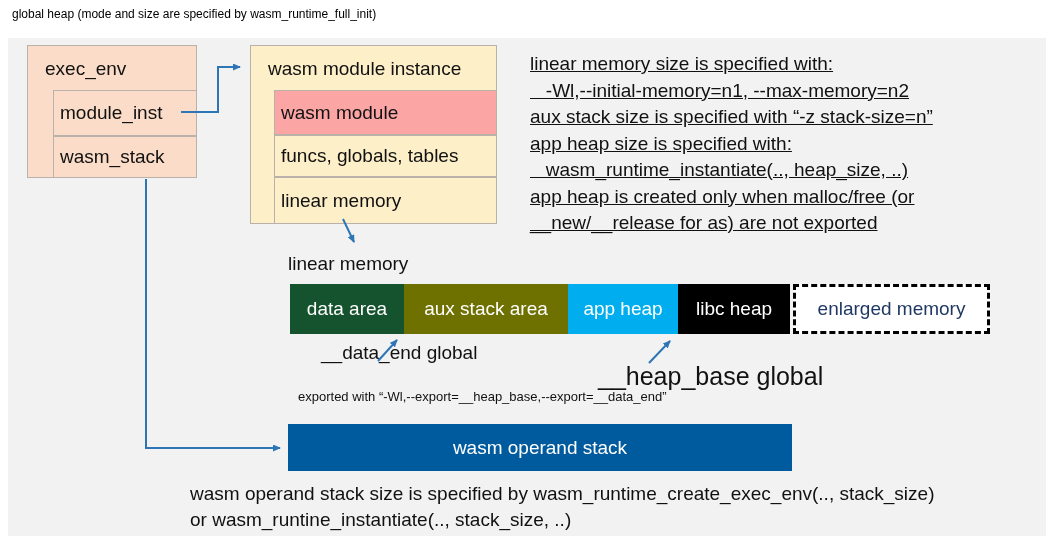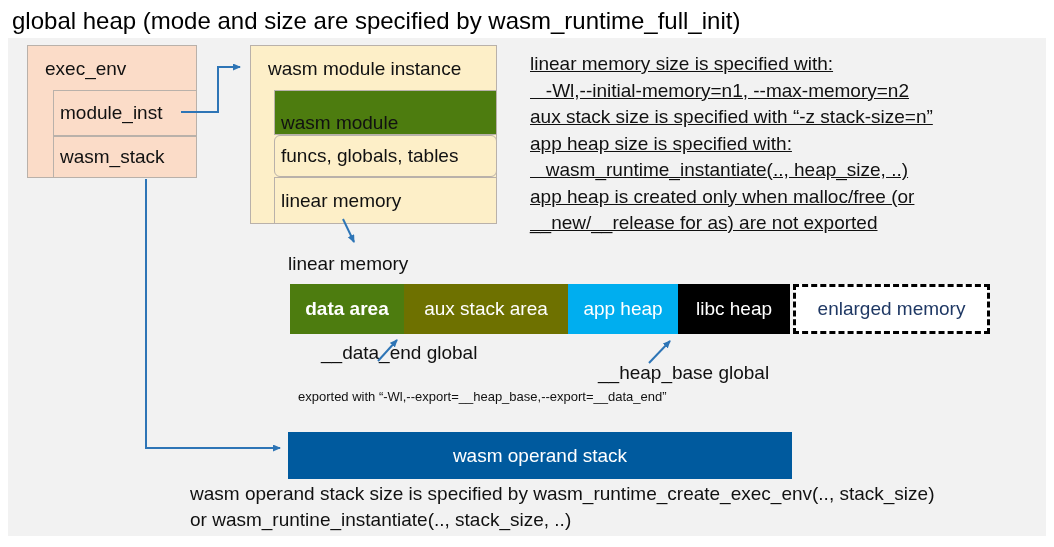--- a/index.html
+++ b/index.html
@@ -1,21 +1,21 @@
 <!DOCTYPE html>
 <html><head>
 <meta charset="utf-8">
 <style>
   * { margin: 0; padding: 0; box-sizing: border-box; }
   body { background: #ffffff; font-family: "Liberation Sans", sans-serif; }
   .canvas {
     position: relative; width: 1054px; height: 547px; background: #ffffff;
     color: #111; overflow: hidden;
   }
-  .title { position: absolute; left: 12px; top: 7px; font-size: 24px; color: #000; white-space: pre; }
+  .title { position: absolute; left: 12px; top: 7px; font-size: 12px; color: #000; white-space: pre; }
   .panel { position: absolute; left: 8px; top: 38px; width: 1038px; height: 498px; }
   .box { position: absolute; border: 1px solid #b9b1aa; font-size: 19px; }
   .box .hdr { position: absolute; left: 0; top: 0; right: 0; height: 45px; display: flex; align-items: center; padding-left: 17px; }
   .row { position: absolute; border: 1px solid #b9b1aa; display: flex; align-items: center; padding-left: 6px; font-size: 19px; }
 
   
   .exec-outer { left: 27px; top: 45px; width: 170px; height: 133px; }
   .r-module-inst { left: 53px; top: 90px; width: 144px; height: 46px; }
   .r-wasm-stack  { left: 53px; top: 136px; width: 144px; height: 42px; }
 
@@ -33,21 +33,21 @@
   .seg { position: absolute; top: 284px; height: 50px; display: flex; align-items: center; justify-content: center;
          color: #fff; font-size: 19px; white-space: nowrap; }
   .seg-data { left: 290px; width: 114px; }
   .seg-aux  { left: 404px; width: 164px; }
   .seg-app  { left: 568px; width: 110px; }
   .seg-libc { left: 678px; width: 112px; }
   .seg-enlarged { left: 793px; width: 197px; top: 284px; height: 50px; background: #fff;
                   border: 3px dashed #000; }
 
   .lbl-data-end  { position: absolute; left: 321px; top: 342px; font-size: 19px; text-align: right; }
-  .lbl-heap-base { position: absolute; left: 598px; top: 362px; font-size: 19px; }
+  .lbl-heap-base { position: absolute; left: 598px; top: 362px; font-size: 25px; }
   .lbl-exported  { position: absolute; left: 298px; top: 389px; font-size: 13px; white-space: pre; }
 
   .operand { position: absolute; left: 288px; top: 424px; width: 504px; height: 47px;
              display: flex; align-items: center; justify-content: center; color: #fff; font-size: 19px; }
 
   .footer { position: absolute; left: 190px; top: 481px; font-size: 19px; line-height: 26px; }
   .footer div { white-space: pre; }
 
   svg.overlay { position: absolute; left: 0; top: 0; width: 1054px; height: 547px; pointer-events: none; }
   svg.overlay .ln { fill: none; stroke-width: 2px; }
@@ -67,63 +67,63 @@
   <div class="row r-module-inst" style="background: rgb(251, 220, 200);">
     <span>module_inst</span>
   </div>
   <div class="row r-wasm-stack" style="background: rgb(251, 220, 200);">
     <span>wasm_stack</span>
   </div>
 
   <div class="box inst-outer" style="background: rgb(253, 239, 200);">
     <div class="hdr">wasm module instance</div>
   </div>
-  <div class="row r-wasm-module" style="background: #4d7c0f; align-items: flex-end;">
+  <div class="row r-wasm-module" style="background: #fca5a5;">
     <span>wasm module</span>
   </div>
-  <div class="row r-funcs" style="background: rgb(253, 239, 200); border-radius: 6px;">
+  <div class="row r-funcs" style="background: rgb(253, 239, 200);">
     <span>funcs, globals, tables</span>
   </div>
   <div class="row r-linmem" style="background: rgb(253, 239, 200);">
     <span>linear memory</span>
   </div>
 
   <div class="notes">
     <div>linear memory size is specified with:</div>
     <div>   -Wl,--initial-memory=n1, --max-memory=n2</div>
     <div>aux stack size is specified with “-z stack-size=n”</div>
     <div>app heap size is specified with:</div>
     <div>   wasm_runtime_instantiate(.., heap_size, ..)</div>
     <div>app heap is created only when malloc/free (or</div>
     <div>__new/__release for as) are not exported</div>
   </div>
 
   <div class="linmem-label">linear memory</div>
 
-  <div class="seg seg-data" style="background: #4d7c0f; font-weight: bold;">
+  <div class="seg seg-data" style="background: #14532d;">
     <span>data area</span>
   </div>
   <div class="seg seg-aux" style="background: rgb(110, 113, 0);">
     <span>aux stack area</span>
   </div>
   <div class="seg seg-app" style="background: rgb(0, 174, 239);">
     <span>app heap</span>
   </div>
   <div class="seg seg-libc" style="background: #000000;">
     <span>libc heap</span>
   </div>
   <div class="seg seg-enlarged" style="color: rgb(31, 56, 100);">
     <span>enlarged memory</span>
   </div>
 
   <div class="lbl-data-end">__data_end global</div>
   <div class="lbl-heap-base">__heap_base global</div>
   <div class="lbl-exported">exported with “-Wl,--export=__heap_base,--export=__data_end”</div>
 
-  <div class="operand" style="background: rgb(0, 90, 158); margin-top: 8px;">
+  <div class="operand" style="background: rgb(0, 90, 158);">
     <span>wasm operand stack</span>
   </div>
 
   <div class="footer">
     <div>wasm operand stack size is specified by wasm_runtime_create_exec_env(.., stack_size)</div>
     <div>or wasm_runtine_instantiate(.., stack_size, ..)</div>
   </div>
 
   <svg class="overlay" viewBox="0 0 1054 547">
     <defs>

